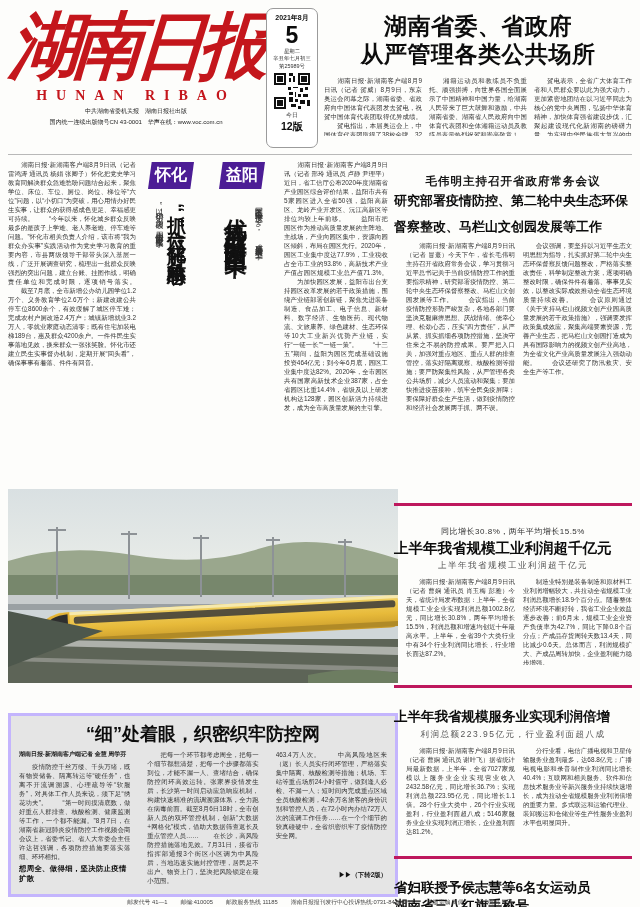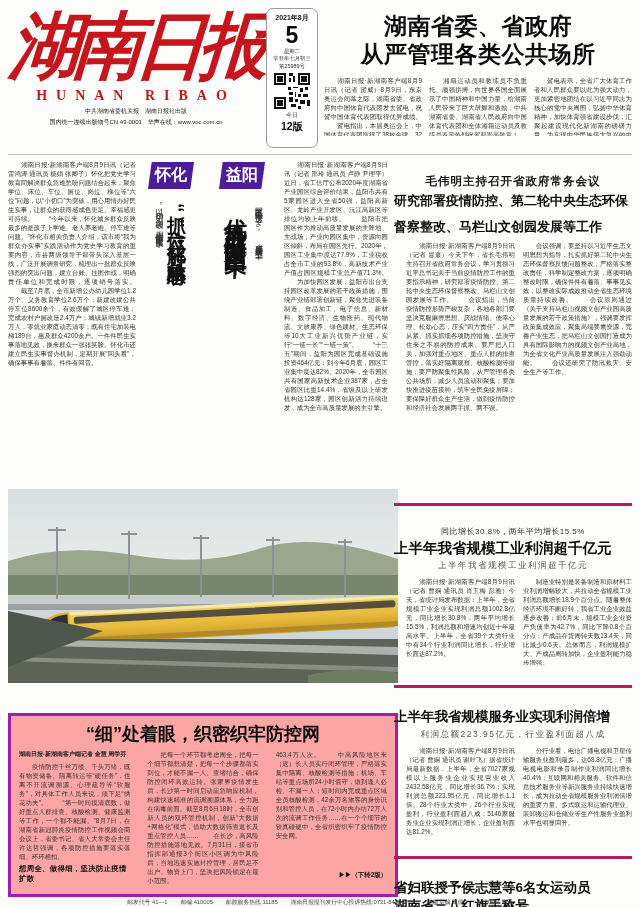--- a/index.html
+++ b/index.html
@@ -46,21 +46,21 @@
   .ltcol3 { flex:1; margin-left:9px; height:100%; }
 
   
   #photo { position:absolute; left:8px; top:489px; width:390px; height:194px; overflow:hidden; background:#cfd6d8; }
   #caption { position:absolute; left:8px; top:687px; width:390px; }
   .cap-title { text-align:center; font-weight:bold; font-size:12px; color:#6d6d6d; letter-spacing:2px; }
   .cap-row { display:flex; justify-content:space-between; gap:10px; font-size:5.6px; color:#555; margin-top:3px; }
   .cap-credit { white-space:nowrap; }
 
   
-  #feature { position:absolute; left:8px; top:713px; width:390px; height:184px; border:3px solid #a21caf; background:#fca5a5; padding:4px 8px; }
+  #feature { position:absolute; left:8px; top:713px; width:390px; height:184px; border:3px solid #c4b5fd; background:#e5e5e5; padding:4px 8px; }
   .f-head { text-align:center; font-weight:900; font-size:18px; color:#0c0c0c; margin:2px 0 4px; }
   .f-cols { display:flex; gap:17px; height:136px; overflow:hidden; }
   .f-cols > div { flex:1; }
   .byline { font-size:6px; font-weight:bold; color:#222; margin-bottom:3px; }
   .f-sub { font-weight:900; font-size:7.4px; color:#0c0c0c; margin:3px 0; letter-spacing:0.3px; }
   .jump { text-align:right; font-weight:bold; color:#111; margin-top:2px; }
 
   
   #rightcol { position:absolute; left:394px; top:158px; width:238px; }
   .sec { border-top:3px solid #be185d; margin-top:20px; padding-top:20px; }

